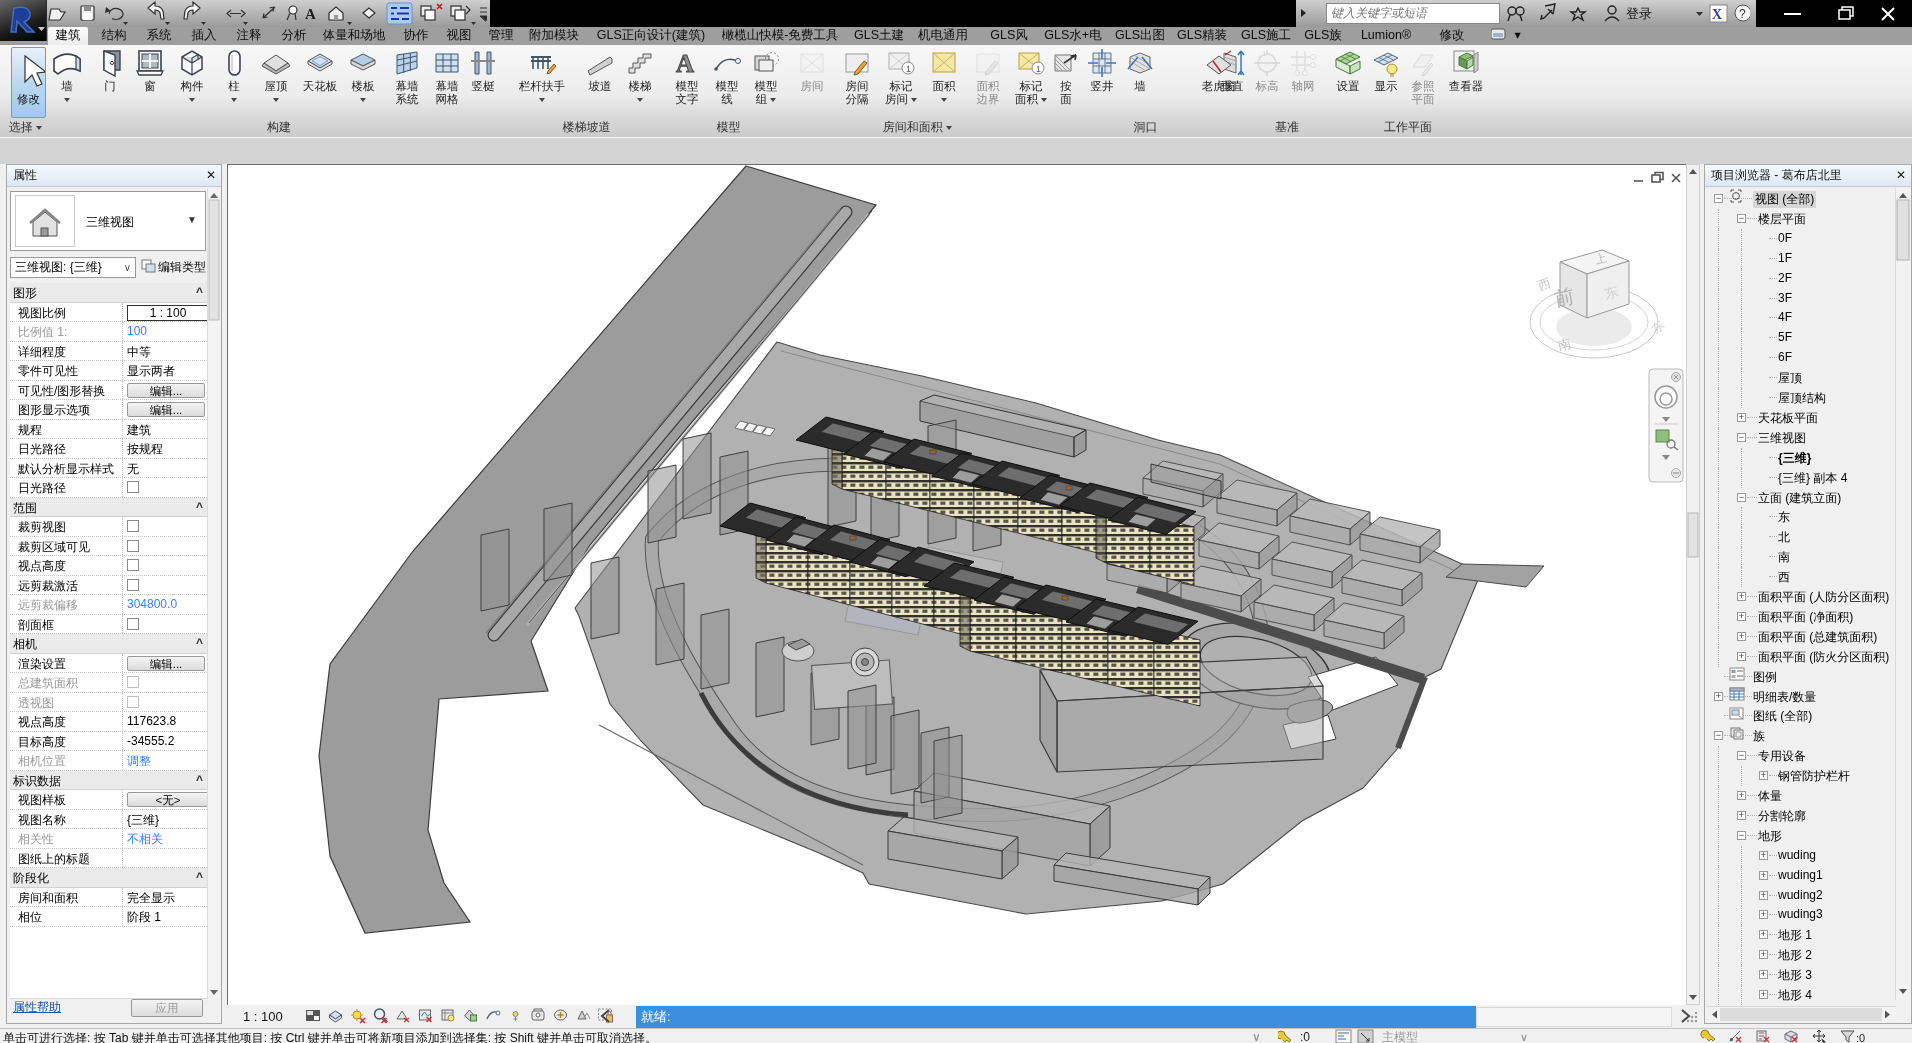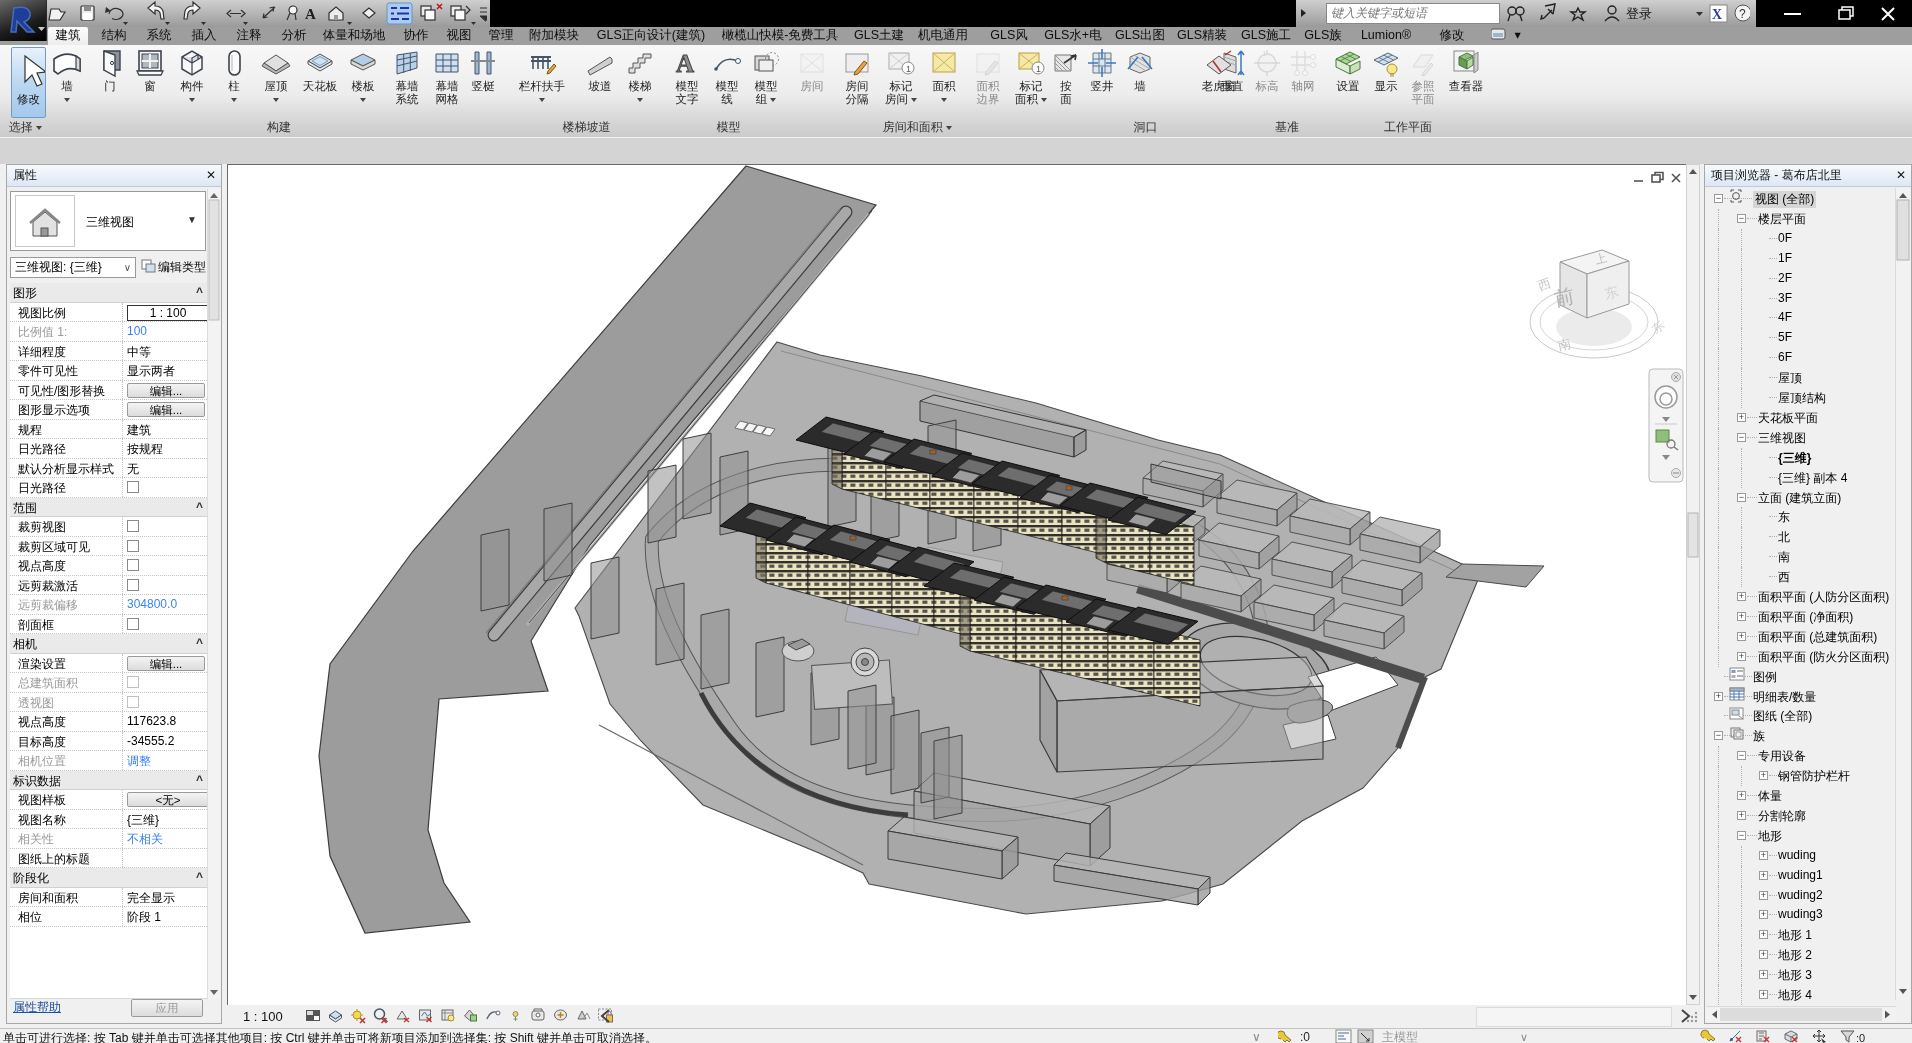--- a/index.html
+++ b/index.html
@@ -1153,20 +1153,21 @@
         <g transform="translate(292.5,0)">
           <rect x="1" y="2" width="13" height="11" fill="none" stroke="#888" stroke-dasharray="2 1.5"></rect>
           <rect x="9" y="8" width="6" height="7" fill="#e8c44a" stroke="#866"></rect>
           <path d="M10.5 8 v-2 a1.5 1.5 0 0 1 3 0 v2" fill="none" stroke="#866"></path>
         </g>
       </svg>
 <svg style="position:absolute;left:370px;top:3px" width="20" height="16">
         <path d="M12 2 l-7 6 7 6" fill="none" stroke="#444" stroke-width="2"></path>
       </svg>
 <div style="position:absolute;left:1249px;top:2px;width:196px;height:20px;background:#f5f5f5;border:1px solid #dcdcdc"></div>
+<div id="bluebar">就绪:</div>
 <svg style="position:absolute;left:1447px;top:3px" width="20" height="16">
         <path d="M8 2 l7 6 -7 6" fill="none" stroke="#444" stroke-width="2"></path>
       </svg>
 <svg style="position:absolute;left:1458px;top:5px" width="14" height="14">
         <g fill="#999">
           <circle cx="3" cy="11" r="1.2"></circle>
           <circle cx="7" cy="11" r="1.2"></circle>
           <circle cx="11" cy="11" r="1.2"></circle>
           <circle cx="7" cy="7" r="1.2"></circle>
           <circle cx="11" cy="7" r="1.2"></circle>

